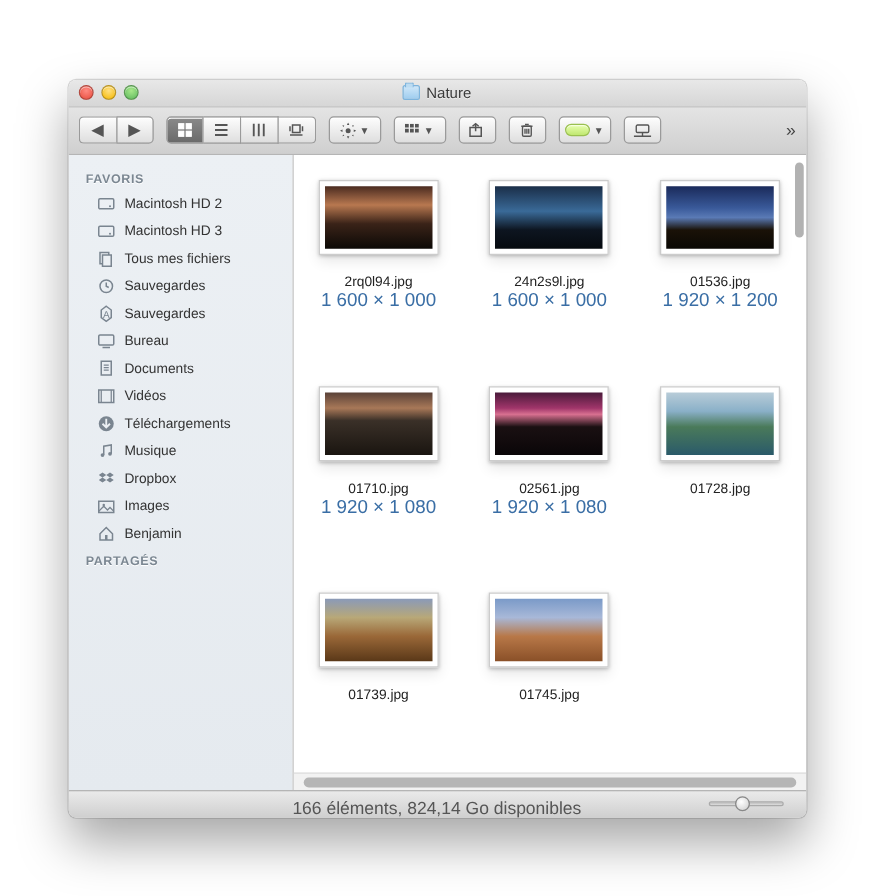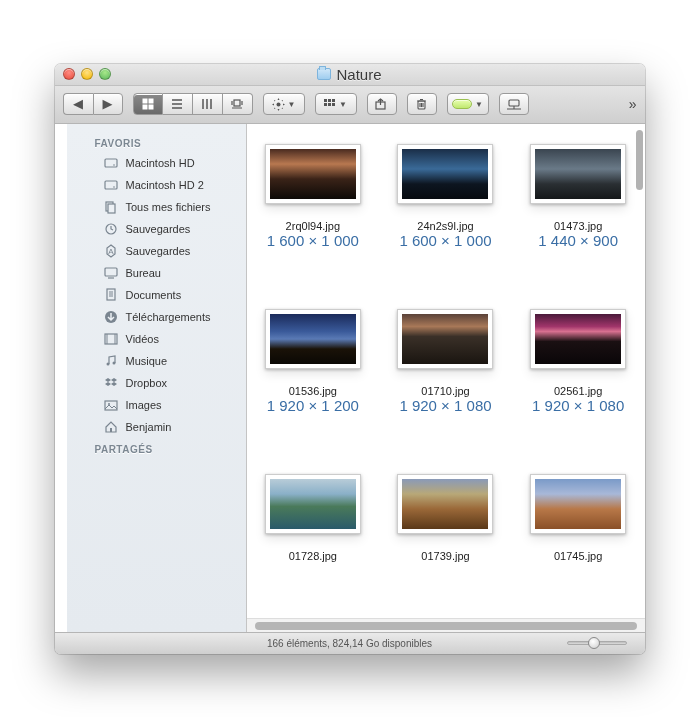--- a/index.html
+++ b/index.html
@@ -11,55 +11,55 @@
     box-shadow: 0 20px 40px rgba(0,0,0,0.35), 0 0 0 1px rgba(0,0,0,0.15);
     display: flex; flex-direction: column; overflow: hidden;
     position: relative;
   }
   .titlebar { height: 22px; display: flex; align-items: center; justify-content: center; position: relative; background: linear-gradient(#e8e8e8,#d6d6d6); border-bottom: 1px solid #c0c0c0; }
   .traffic { position: absolute; left: 8px; top: 4px; display: flex; gap: 6px; }
   .dot { width: 12px; height: 12px; border-radius: 50%; border: 0.5px solid rgba(0,0,0,0.25); box-shadow: inset 0 1px 0 rgba(255,255,255,0.5); }
   .red { background: radial-gradient(circle at 50% 35%, #ff8b82, #e74c3c); }
   .yellow { background: radial-gradient(circle at 50% 35%, #ffe083, #f5b800); }
   .green { background: radial-gradient(circle at 50% 35%, #a8e88a, #5cb85c); }
-  .title { font-size: 15px; color: #3a3a3a; display: flex; align-items: center; gap: 5px; text-shadow: 0 1px 0 rgba(255,255,255,0.6); }
+  .title { font-size: 12px; color: #3a3a3a; display: flex; align-items: center; gap: 5px; text-shadow: 0 1px 0 rgba(255,255,255,0.6); }
   .title .folder { width: 14px; height: 12px; background: linear-gradient(#cfe7f9,#9fcdef); border: 1px solid #7db4dd; border-radius: 2px; position: relative; }
   .title .folder::before { content:""; position:absolute; top:-3px; left:1px; width:5px; height:3px; background:#bcdcf2; border:1px solid #7db4dd; border-bottom:none; border-radius:1px 1px 0 0;}
   .toolbar { height: 38px; background: linear-gradient(#e4e4e4,#cfcfcf); border-bottom: 1px solid #b5b5b5; display:flex; align-items:center; padding: 0 8px; gap:10px; }
   .tb-btn, .seg { height: 22px; background: linear-gradient(#fdfdfd,#dedede); border: 1px solid #9a9a9a; border-radius: 4px; box-shadow: 0 1px 0 #fff inset; display:flex; align-items:center; justify-content:center; }
   .navseg { display:flex; }
   .navseg .tb-btn { border-radius:0; width:30px; }
   .navseg .tb-btn:first-child { border-radius:4px 0 0 4px; border-right:none;}
   .navseg .tb-btn:last-child { border-radius:0 4px 4px 0;}
   .viewseg { display:flex; }
   .viewseg .tb-btn { border-radius:0; width:30px; }
   .viewseg .tb-btn:first-child{border-radius:4px 0 0 4px;}
   .viewseg .tb-btn:not(:first-child){border-left:none;}
   .viewseg .tb-btn:last-child{border-radius:0 4px 4px 0;}
   .viewseg .tb-btn.active { background: linear-gradient(#8a8a8a,#6a6a6a); }
   .viewseg .tb-btn.active svg *, .viewseg .tb-btn.active .glyph { color:#fff; fill:#fff; stroke:#fff; }
   .glyph { color:#555; font-size:11px; }
   .tb-btn svg { display:block; }
   .chev { font-size: 13px; color:#555; line-height:0; }
   .overflow { font-size:14px; color:#444; margin-left:auto; }
   .body { flex:1; display:flex; overflow:hidden; background:#fff;}
-  .sidebar { width: 180px; background: linear-gradient(#ecf0f4,#e5eaef); border-right:1px solid #c4c4c4; padding: 8px 14px; overflow:auto; font-size:11px;margin-left:12px; }
+  .sidebar { width: 180px; background: linear-gradient(#ecf0f4,#e5eaef); border-right:1px solid #c4c4c4; padding: 8px 0; overflow:auto; font-size:11px; }
   .sb-header { color:#7b8792; font-weight:bold; font-size:10px; letter-spacing:0.5px; padding: 6px 14px 3px; text-shadow: 0 1px 0 #fff; text-transform: uppercase;}
   .sb-item { display:flex; align-items:center; gap:7px; padding: 3px 10px 3px 22px; color:#333; line-height:16px; }
   .sb-icon { width:16px; height:16px; display:flex; align-items:center; justify-content:center; flex-shrink:0; }
   .content { flex:1; display:flex; flex-direction:column; overflow:hidden; position:relative;}
   .iconview { flex:1; overflow:auto; padding: 20px 10px 10px; }
   .grid { display:grid; grid-template-columns: repeat(3, 1fr); gap: 60px 20px; }
   .cell { display:flex; flex-direction:column; align-items:center; }
   .thumb { width: 96px; height: 60px; background:#fff; padding:4px; border: 1px solid #ccc; box-shadow: 0 1px 3px rgba(0,0,0,0.25), 0 5px 10px rgba(0,0,0,0.1); }
   .img { width:100%; height:100%; }
   .fname { font-size:11px; color:#222; margin-top:16px; text-align:center; }
   .fdim { font-size:15px; color:#3a6ea5; text-align:center; }
   .vscroll-ind { position:absolute; right:2px; top:6px; width:7px; height:60px; background: rgba(0,0,0,0.3); border-radius:4px; }
-  .statusbar { height:22px; background: linear-gradient(#eaeaea,#cfcfcf); border-top:1px solid #b5b5b5; display:flex; align-items:center; justify-content:center; position:relative; font-size:10px; color:#555;}
+  .statusbar { height:22px; background: linear-gradient(#eaeaea,#cfcfcf); border-top:1px solid #b5b5b5; display:flex; align-items:flex-end; justify-content:center; position:relative; font-size:14px; color:#555;}
   .slider { position:absolute; right:18px; top:50%; transform:translateY(-50%); width:60px; height:4px; background: linear-gradient(#bbb,#ddd); border-radius:2px; border:1px solid #aaa; }
   .slider .knob { position:absolute; left:36%; top:-5px; width:12px; height:12px; background: radial-gradient(circle at 40% 35%,#fff,#ccc); border:1px solid #888; border-radius:50%; }
   .hscroll { height:14px; background:#f2f2f2; border-top:1px solid #ddd; position:relative; }
   .hscroll .thumb-bar { position:absolute; left:8px; right:8px; top:3px; height:8px; background: rgba(0,0,0,0.25); border-radius:4px; }
   
   
   .g1{background:linear-gradient(to bottom,#4a2b20 0%,#b87850 30%,#3a2318 60%,#0c0906 100%);}
   .g2{background:linear-gradient(to bottom,#1a2e48 0%,#3a6a98 40%,#0d1520 70%,#060a0f 100%);}
   .g3{background:linear-gradient(to bottom,#3a4550 0%,#6a7a88 40%,#2a2f33 70%,#15181a 100%);}
   .g4{background:linear-gradient(to bottom,#1a2a5a 0%,#3a5a9a 35%,#5a7ab5 50%,#1a1208 70%,#0a0804 100%);}
@@ -197,30 +197,30 @@
   <div class="body">
     <div class="sidebar" id="sidebar">
         <div class="sb-header">Favoris</div>
         <div class="sb-item">
           <span class="sb-icon">
             <svg width="14" height="14">
               <rect x="1" y="3" width="12" height="8" rx="1" fill="none" stroke="#7a8590" stroke-width="1.2"></rect>
               <circle cx="10" cy="9" r="0.8" fill="#7a8590"></circle>
             </svg>
           </span>
-          <span>Macintosh HD</span>
+          <span>Macintosh HD 2</span>
         </div>
         <div class="sb-item">
           <span class="sb-icon">
             <svg width="14" height="14">
               <rect x="1" y="3" width="12" height="8" rx="1" fill="none" stroke="#7a8590" stroke-width="1.2"></rect>
               <circle cx="10" cy="9" r="0.8" fill="#7a8590"></circle>
             </svg>
           </span>
-          <span>Macintosh HD 2</span>
+          <span>Macintosh HD 3</span>
         </div>
         <div class="sb-item">
           <span class="sb-icon">
             <svg width="14" height="14">
               <rect x="2" y="2" width="7" height="9" fill="none" stroke="#7a8590" stroke-width="1.2"></rect>
               <rect x="4" y="4" width="7" height="9" fill="#ecf0f4" stroke="#7a8590" stroke-width="1.2"></rect>
             </svg>
           </span>
           <span>Tous mes fichiers</span>
         </div>
@@ -258,39 +258,39 @@
               <line x1="5" y1="4" x2="9" y2="4" stroke="#7a8590"></line>
               <line x1="5" y1="6" x2="9" y2="6" stroke="#7a8590"></line>
               <line x1="5" y1="8" x2="9" y2="8" stroke="#7a8590"></line>
             </svg>
           </span>
           <span>Documents</span>
         </div>
         <div class="sb-item">
           <span class="sb-icon">
             <svg width="14" height="14">
-              <circle cx="7" cy="7" r="6" fill="#7a8590"></circle>
-              <path d="M7 3 L7 9 M4 7 L7 10 L10 7" stroke="#ecf0f4" stroke-width="1.5" fill="none"></path>
-            </svg>
-          </span>
-          <span>Téléchargements</span>
-        </div>
-        <div class="sb-item">
-          <span class="sb-icon">
-            <svg width="14" height="14">
               <rect x="1" y="2" width="12" height="10" fill="none" stroke="#7a8590" stroke-width="1.2"></rect>
               <line x1="3" y1="2" x2="3" y2="12" stroke="#7a8590"></line>
               <line x1="11" y1="2" x2="11" y2="12" stroke="#7a8590"></line>
             </svg>
           </span>
           <span>Vidéos</span>
         </div>
         <div class="sb-item">
           <span class="sb-icon">
             <svg width="14" height="14">
+              <circle cx="7" cy="7" r="6" fill="#7a8590"></circle>
+              <path d="M7 3 L7 9 M4 7 L7 10 L10 7" stroke="#ecf0f4" stroke-width="1.5" fill="none"></path>
+            </svg>
+          </span>
+          <span>Téléchargements</span>
+        </div>
+        <div class="sb-item">
+          <span class="sb-icon">
+            <svg width="14" height="14">
               <path d="M5 10 L5 3 L11 2 L11 9" stroke="#7a8590" stroke-width="1.2" fill="none"></path>
               <circle cx="4" cy="10" r="1.5" fill="#7a8590"></circle>
               <circle cx="10" cy="9" r="1.5" fill="#7a8590"></circle>
             </svg>
           </span>
           <span>Musique</span>
         </div>
         <div class="sb-item">
           <span class="sb-icon">
             <svg width="14" height="14">
@@ -329,27 +329,20 @@
               </div>
               <div class="fname">2rq0l94.jpg</div>
               <div class="fdim">1 600 × 1 000</div>
             </div>
             <div class="cell">
               <div class="thumb">
                 <div class="img g2"></div>
               </div>
               <div class="fname">24n2s9l.jpg</div>
               <div class="fdim">1 600 × 1 000</div>
-            </div>
-            <div class="cell">
-              <div class="thumb">
-                <div class="img g3"></div>
-              </div>
-              <div class="fname">01473.jpg</div>
-              <div class="fdim">1 440 × 900</div>
             </div>
             <div class="cell">
               <div class="thumb">
                 <div class="img g4"></div>
               </div>
               <div class="fname">01536.jpg</div>
               <div class="fdim">1 920 × 1 200</div>
             </div>
             <div class="cell">
               <div class="thumb">

